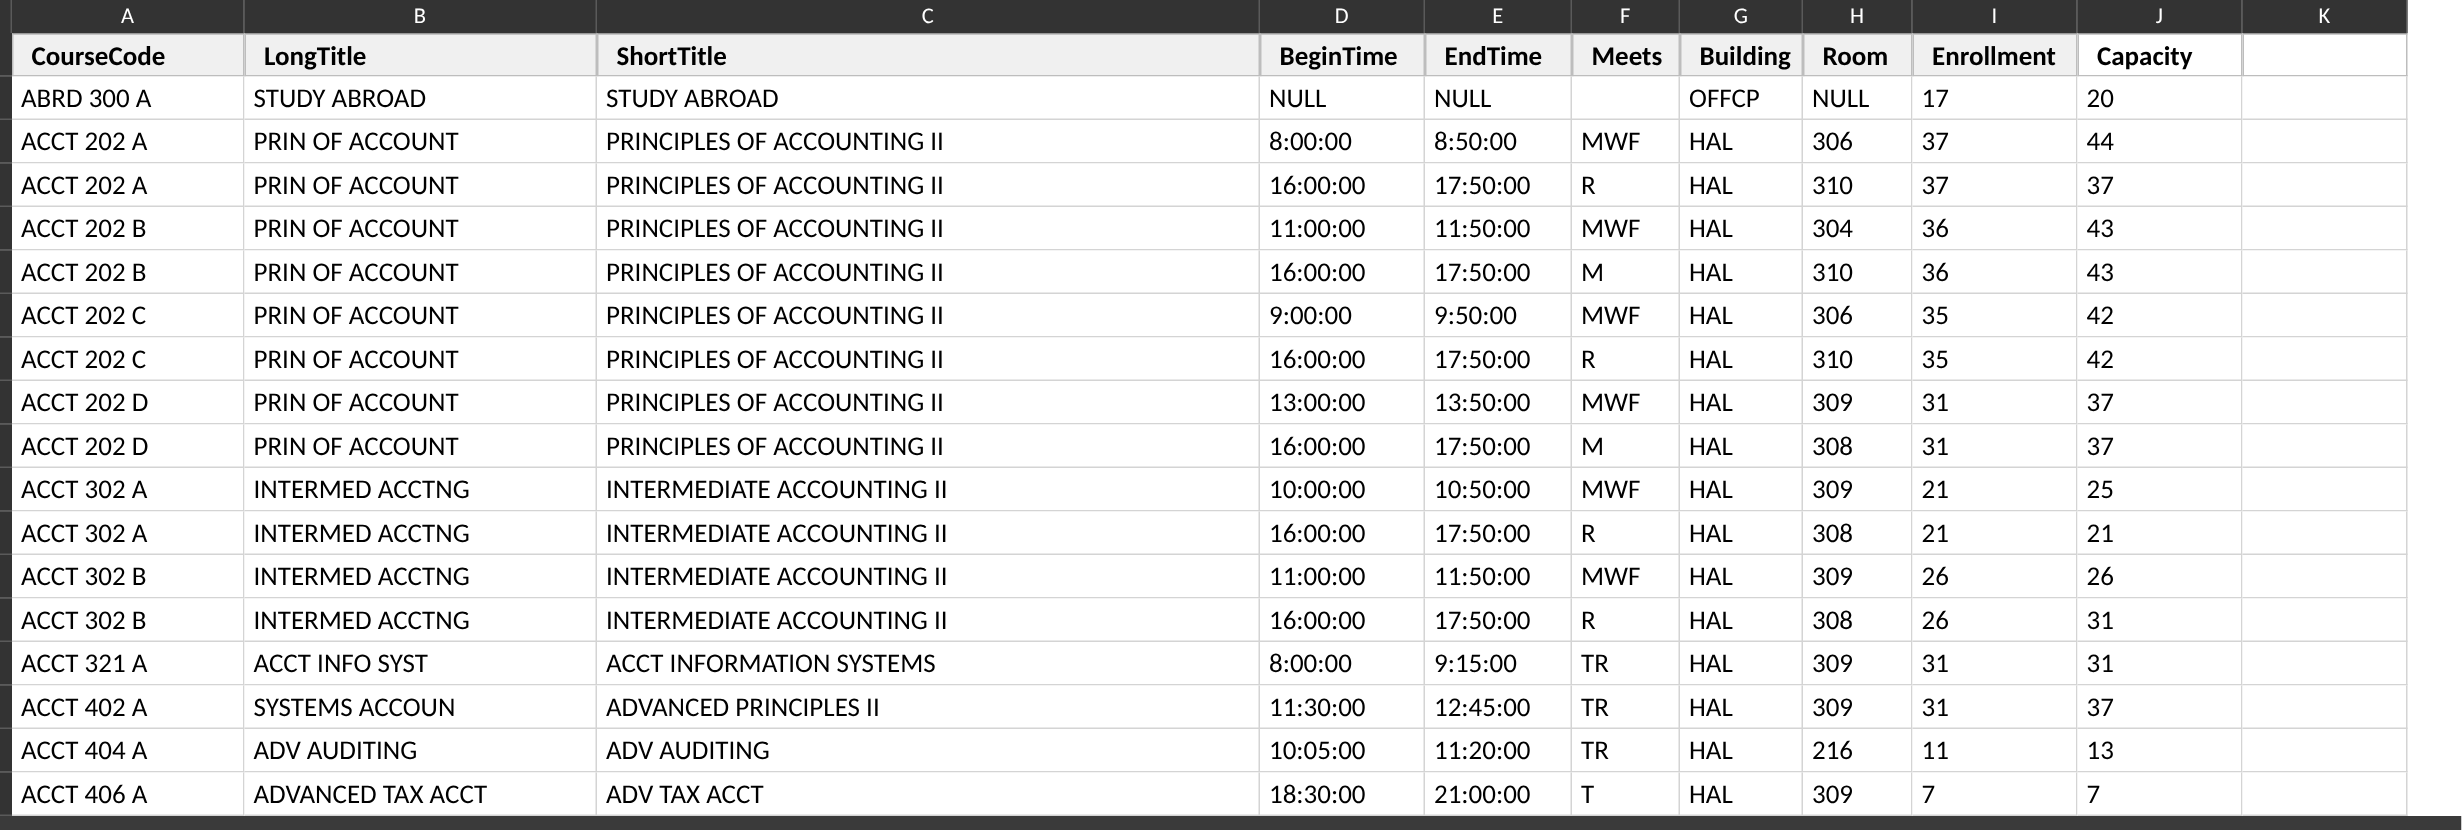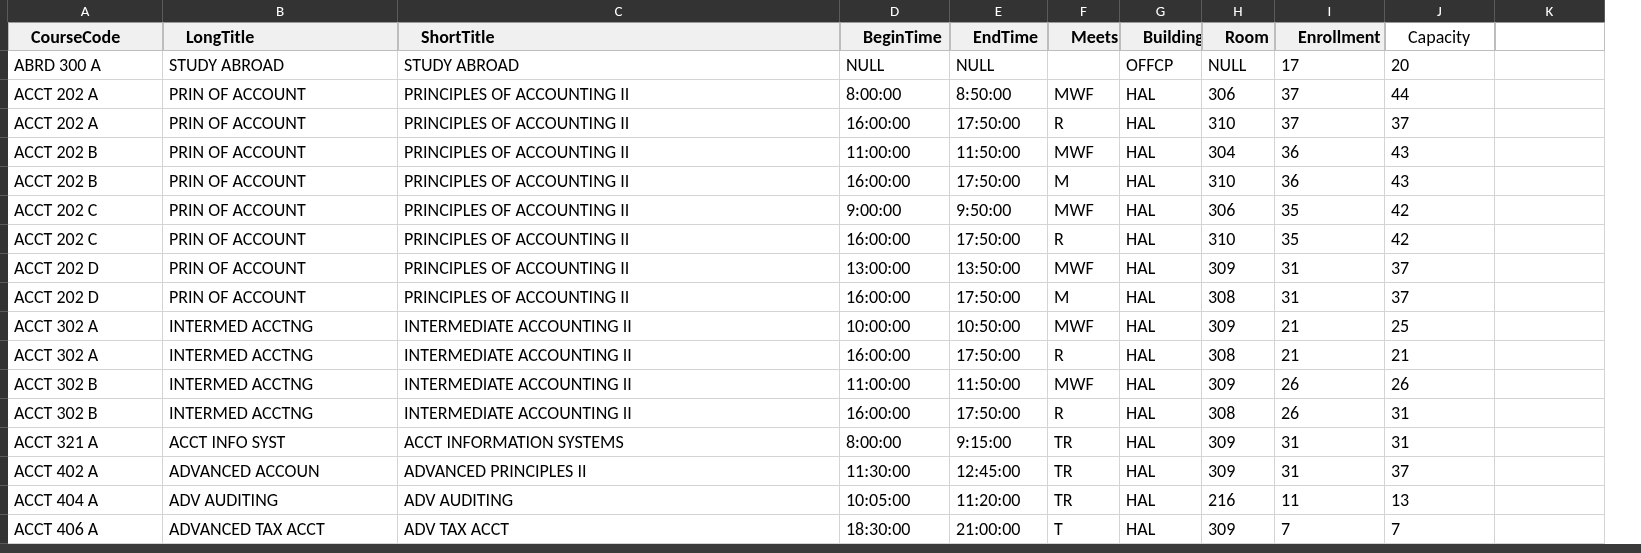--- a/index.html
+++ b/index.html
@@ -28,29 +28,29 @@
   }
   .row-gutter {
     background: #333333;
     border-bottom: 1px solid #5a5a5a;
   }
   .hdr {
     background: #f0f0f0;
     font-weight: 700;
     border: 1px solid #bdbdbd;
     border-top: 1px solid #999;
-    padding: 2px 22px;
+    padding: 2px 12px;
     height: 29px;
     line-height: 25px;
     white-space: nowrap;
     overflow: hidden;
   }
   .hdr.plain {
     background: #fff;
-    font-weight: 400;
+    font-weight: 700;
   }
   .cell {
     border-right: 1px solid #d4d4d4;
     border-bottom: 1px solid #d4d4d4;
     padding: 2px 6px;
     height: 29px;
     line-height: 25px;
     white-space: nowrap;
     overflow: hidden;
     background: #fff;
@@ -253,21 +253,21 @@
     <div class="cell">8:00:00</div>
     <div class="cell">9:15:00</div>
     <div class="cell">TR</div>
     <div class="cell">HAL</div>
     <div class="cell">309</div>
     <div class="cell">31</div>
     <div class="cell num">31</div>
     <div class="cell"></div>
     <div class="row-gutter"></div>
     <div class="cell">ACCT 402  A</div>
-    <div class="cell">ADVANCED ACCOUN</div>
+    <div class="cell">SYSTEMS ACCOUN</div>
     <div class="cell">ADVANCED PRINCIPLES II</div>
     <div class="cell">11:30:00</div>
     <div class="cell">12:45:00</div>
     <div class="cell">TR</div>
     <div class="cell">HAL</div>
     <div class="cell">309</div>
     <div class="cell">31</div>
     <div class="cell num">37</div>
     <div class="cell"></div>
     <div class="row-gutter"></div>

